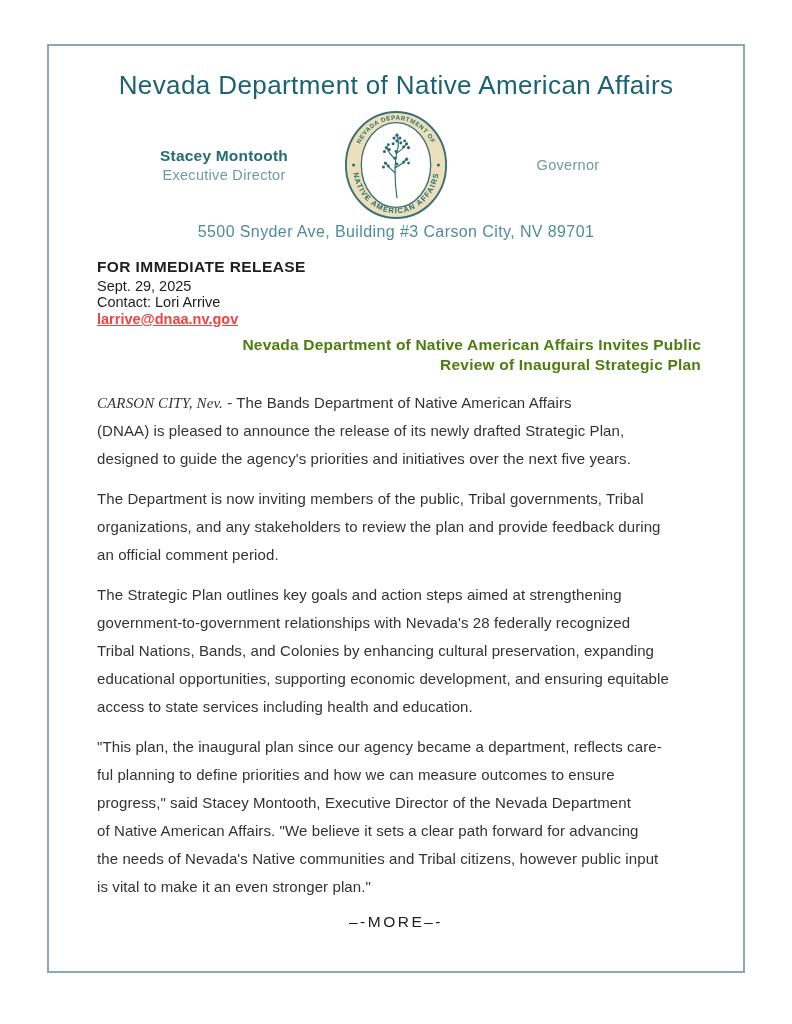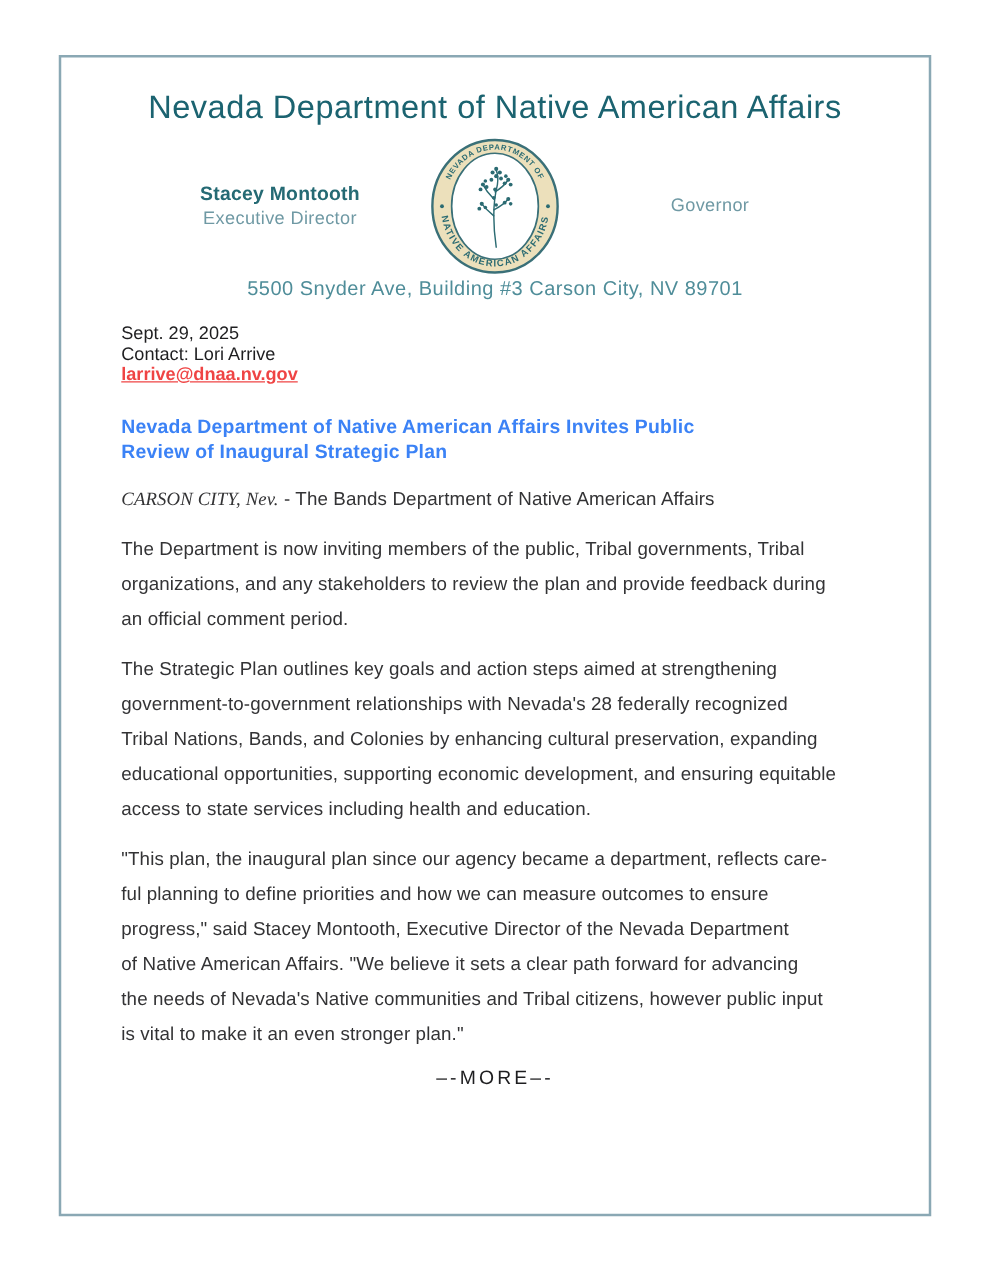--- a/index.html
+++ b/index.html
@@ -25,22 +25,22 @@
   .seal { width:106px; height:112px; flex:0 0 auto; }
   .address {
     text-align:center; color:#4f8d99; font-size:16px; margin-top:2px; letter-spacing:0.4px;
   }
   .release { margin:18px 0 0 48px; font-size:14.5px; color:#1e1e20; line-height:16.5px; }
   .release-label { font-weight:bold; font-size:15.5px; letter-spacing:0.4px; margin-bottom:2px; }
   .email-link {
     color:#ef4444; font-weight:bold; text-decoration:underline; cursor:pointer; display:inline-block;
   }
   .headline {
-    white-space:pre-line; text-align:left; font-size:15.5px; font-weight:bold;
-    color:#3b82f6; margin:23px 42px 0 48px; line-height:20px; letter-spacing:0.2px;
+    white-space:pre-line; text-align:right; font-size:15.5px; font-weight:bold;
+    color:#4d7c0f; margin:8px 42px 0 48px; line-height:20px; letter-spacing:0.2px;
   }
   .body-col { margin:14px 42px 0 48px; width:608px; }
   .para {
     font-size:15px; color:#333335; line-height:28px; margin:0 0 12px 0;
     letter-spacing:0.1px;
   }
   .prewrap { white-space:pre-line; }
   .para-lines { display:block; white-space:pre-line; }
   .dateline { font-style:italic;font-family:Liberation Serif, serif; }
   .more {
@@ -113,30 +113,32 @@
       </svg>
 
       <div class="official">
         <div class="official-title">Governor</div>
       </div>
     </div>
 
     <div class="address">5500 Snyder Ave, Building #3 Carson City, NV 89701</div>
 
     <div class="release">
+      <div class="release-label">FOR IMMEDIATE RELEASE</div>
       <div>Sept. 29, 2025</div>
       <div>Contact: Lori Arrive</div>
       <a class="email-link">larrive@dnaa.nv.gov</a>
     </div>
 
     <h2 class="headline">Nevada Department of Native American Affairs Invites Public
 Review of Inaugural Strategic Plan</h2>
 
     <div class="body-col">
-      <p class="para"><em class="dateline">CARSON CITY, Nev.</em><span> - The Bands Department of Native American Affairs</span></p>
+      <p class="para"><em class="dateline">CARSON CITY, Nev.</em><span> - The Bands Department of Native American Affairs</span><span class="para-lines">(DNAA) is pleased to announce the release of its newly drafted Strategic Plan,
+designed to guide the agency's priorities and initiatives over the next five years.</span></p>
       <p class="para prewrap">The Department is now inviting members of the public, Tribal governments, Tribal
 organizations, and any stakeholders to review the plan and provide feedback during
 an official comment period.</p>
       <p class="para prewrap">The Strategic Plan outlines key goals and action steps aimed at strengthening
 government-to-government relationships with Nevada's 28 federally recognized
 Tribal Nations, Bands, and Colonies by enhancing cultural preservation, expanding
 educational opportunities, supporting economic development, and ensuring equitable
 access to state services including health and education.</p>
       <p class="para prewrap">"This plan, the inaugural plan since our agency became a department, reflects care-
 ful planning to define priorities and how we can measure outcomes to ensure

